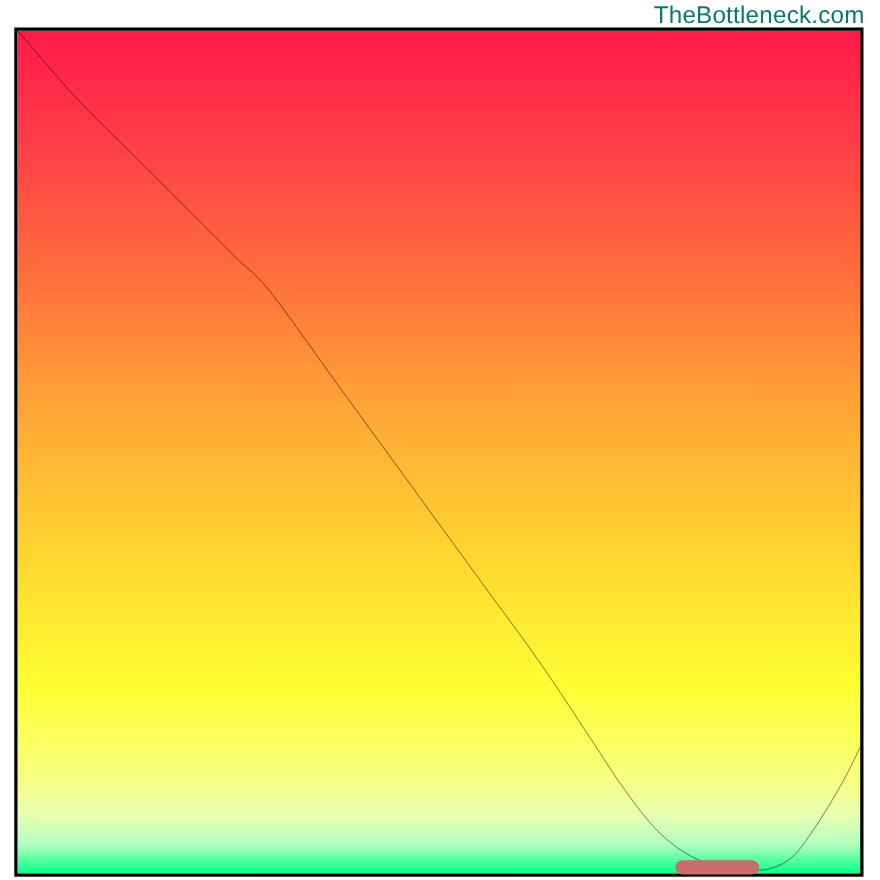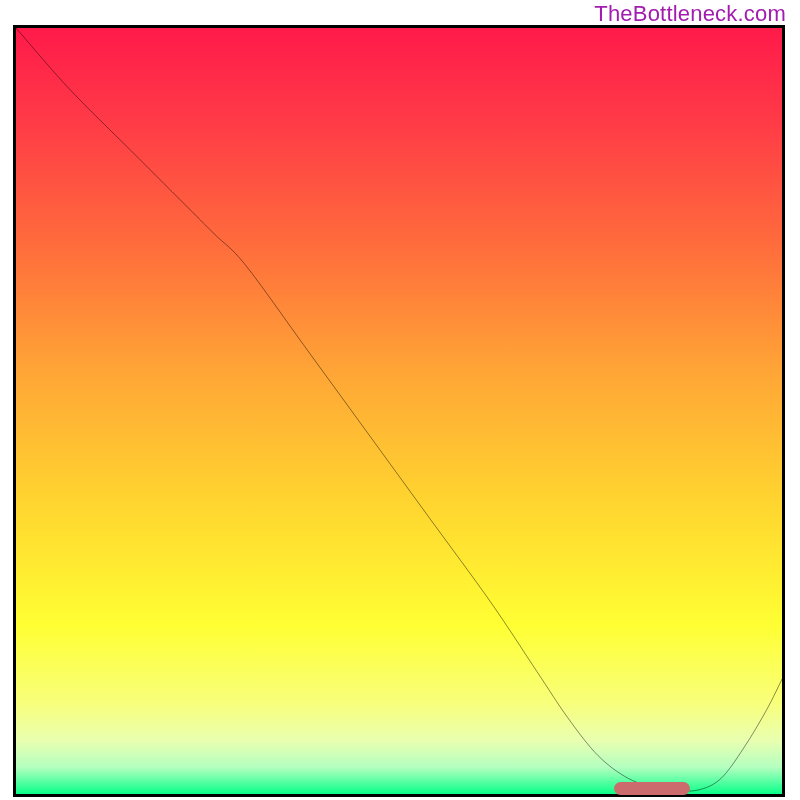--- a/index.html
+++ b/index.html
@@ -32,21 +32,21 @@
     left: 0;
     top: 0;
     width: 100%;
     height: 100%;
     overflow: visible;
   }
   .watermark {
     position: absolute;
     top: 1px;
     right: 14px;
-    color: #a21caf;
+    color: #0f766e;
     font-size: 22px;
     letter-spacing: 0.2px;
     font-weight: 500;
   }
   .marker {
     position: absolute;
     height: 13px;
     border-radius: 7px;
     background: #cc6b6e;
   }

